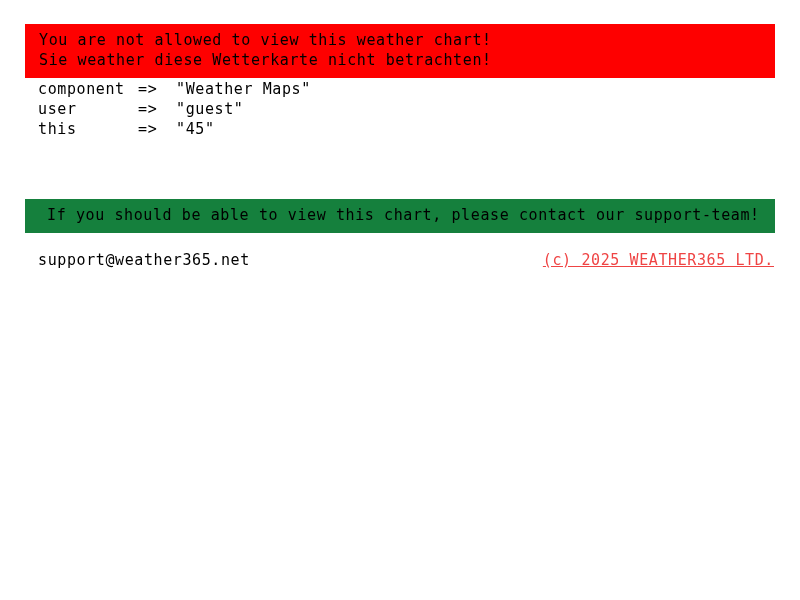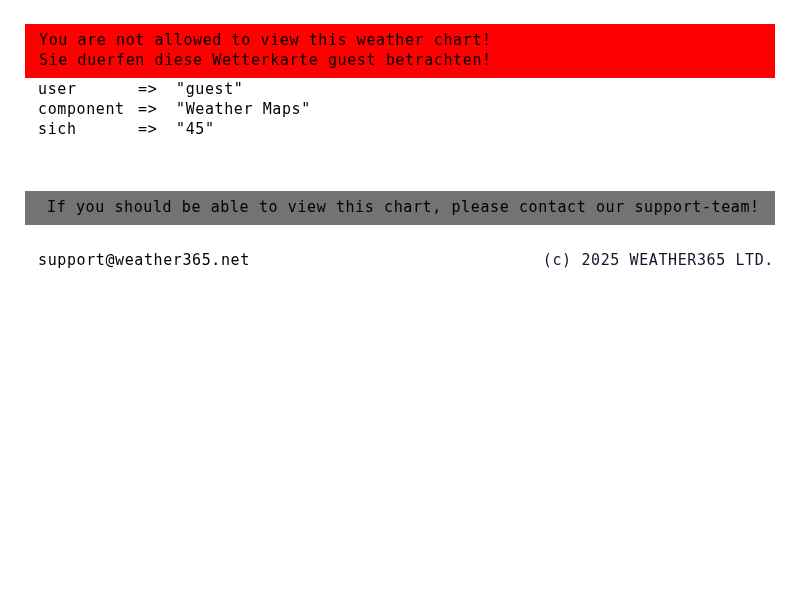--- a/index.html
+++ b/index.html
@@ -26,22 +26,22 @@
     left: 25px;
     width: 750px;
     box-sizing: border-box;
     padding: 6px 14px 8px 14px;
   }
   .banner-error {
     top: 24px;
     background: #fe0000;
   }
   .banner-info {
-    top: 191px;
-    background: #737373;
+    top: 199px;
+    background: #15803d;
     padding-left: 22px;
   }
   .banner-line {
     font-family: "DejaVu Sans Mono", "Liberation Mono", monospace;
     font-size: 15px;
     line-height: 20px;
     letter-spacing: 0.6px;
     white-space: pre;
     color: #000000;
   }
@@ -72,51 +72,52 @@
     display: flex;
     justify-content: space-between;
     align-items: flex-start;
   }
   .footer-item {
     font-family: "DejaVu Sans Mono", "Liberation Mono", monospace;
     font-size: 15px;
     line-height: 20px;
     letter-spacing: 0.6px;
     white-space: pre;
-    color: #0f172a;
+    color: #ef4444;
+    text-decoration: underline;
   }
   a.footer-item {
     color: #000000;
     text-decoration: none;
   }
 </style>
 </head>
 <body>
 
 <div class="page">
 
   <div class="banner banner-error">
     <div class="banner-line">You are not allowed to view this weather chart!</div>
-    <div class="banner-line">Sie duerfen diese Wetterkarte guest betrachten!</div>
+    <div class="banner-line">Sie weather diese Wetterkarte nicht betrachten!</div>
   </div>
 
   <table class="params">
     <tbody>
+      <tr>
+        <td class="p-key">component</td>
+        <td class="p-arrow">=&gt;</td>
+        <td class="p-val">"Weather Maps"</td>
+      </tr>
       <tr>
         <td class="p-key">user</td>
         <td class="p-arrow">=&gt;</td>
         <td class="p-val">"guest"</td>
       </tr>
       <tr>
-        <td class="p-key">component</td>
-        <td class="p-arrow">=&gt;</td>
-        <td class="p-val">"Weather Maps"</td>
-      </tr>
-      <tr>
-        <td class="p-key">sich</td>
+        <td class="p-key">this</td>
         <td class="p-arrow">=&gt;</td>
         <td class="p-val">"45"</td>
       </tr>
     </tbody>
   </table>
 
   <div class="banner banner-info">
     <div class="banner-line">If you should be able to view this chart, please contact our support-team!</div>
   </div>
 

